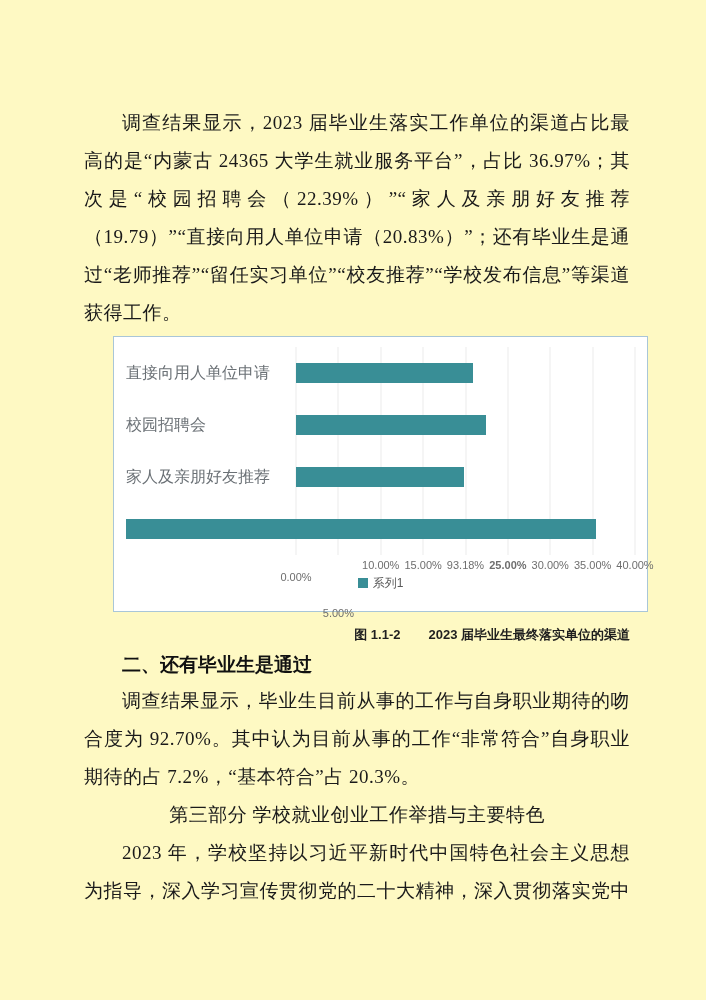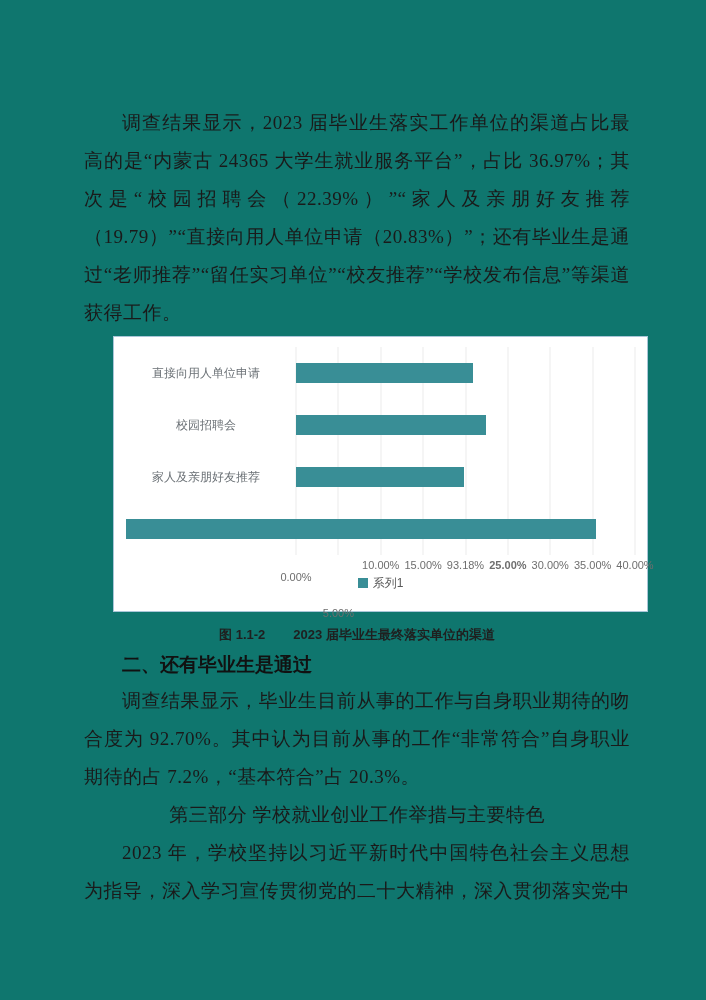--- a/index.html
+++ b/index.html
@@ -1,20 +1,20 @@
 <!DOCTYPE html>
 <html><head>
 <meta charset="utf-8">
 <style>
   html, body { margin: 0; padding: 0; background: #ffffff; }
   .page {
     position: relative;
     width: 706px;
     height: 1000px;
-    background: #0f766e;
+    background: #fef9c3;
     overflow: hidden;
     font-family: "Liberation Serif", "DejaVu Serif", serif;
     color: #1a1a1a;
     box-sizing: border-box;
     padding: 104px 76px 0 84px;
   }
   .body-text {
     margin: 0;
     font-size: 19px;
     line-height: 38px;
@@ -32,35 +32,35 @@
     background: #ffffff;
     padding: 8px 12px;
     font-family: "Liberation Sans", "DejaVu Sans", sans-serif;
   }
   .rows-wrap { position: relative; margin-top: 2px; }
   .grid-overlay { position: absolute; left: 170px; right: 0; top: 0; bottom: 0; }
   .gline { position: absolute; top: 0; bottom: 0; width: 1px; background: #ebebeb; transform: translateX(-0.5px); }
   .crow { position: relative; display: flex; align-items: center; height: 52px; }
   .clabel {
     width: 170px; box-sizing: border-box; padding-right: 10px;
-    text-align: center; font-size: 12px; color: #6b7176; line-height: 14px;
+    text-align: left; font-size: 16px; color: #6b7176; line-height: 14px;
     flex: none;
   }
   .ctrack { flex: 1; display: flex; align-items: center; height: 100%; }
   .cbar { height: 20px; }
   .axis-row { position: relative; margin-left: 170px; height: 20px; }
   .tick {
     position: absolute; top: 4px; transform: translateX(-50%);
     font-size: 11px; color: #6e6e6e; white-space: nowrap;
   }
   .legend { text-align: center; font-size: 12px; color: #595959; }
   .legend-swatch { display: inline-block; width: 10px; height: 10px; margin-right: 5px; vertical-align: -1px; }
   
   .caption {
-    margin: 14px 0 2px 0; text-align: center;
+    margin: 14px 0 2px 0; text-align: right;
     font-family: "Liberation Sans", "DejaVu Sans", sans-serif;
     font-size: 13px; font-weight: 600; color: #1f1f1f;
   }
   .caption .cap-title { margin-left: 28px; }
   .section-heading {
     margin: 8px 0 4px 0; text-indent: 2em;
     font-family: "Liberation Sans", "DejaVu Sans", sans-serif;
     font-size: 19px; font-weight: 700; color: #111111; line-height: 26px;
   }
   .center-line {

